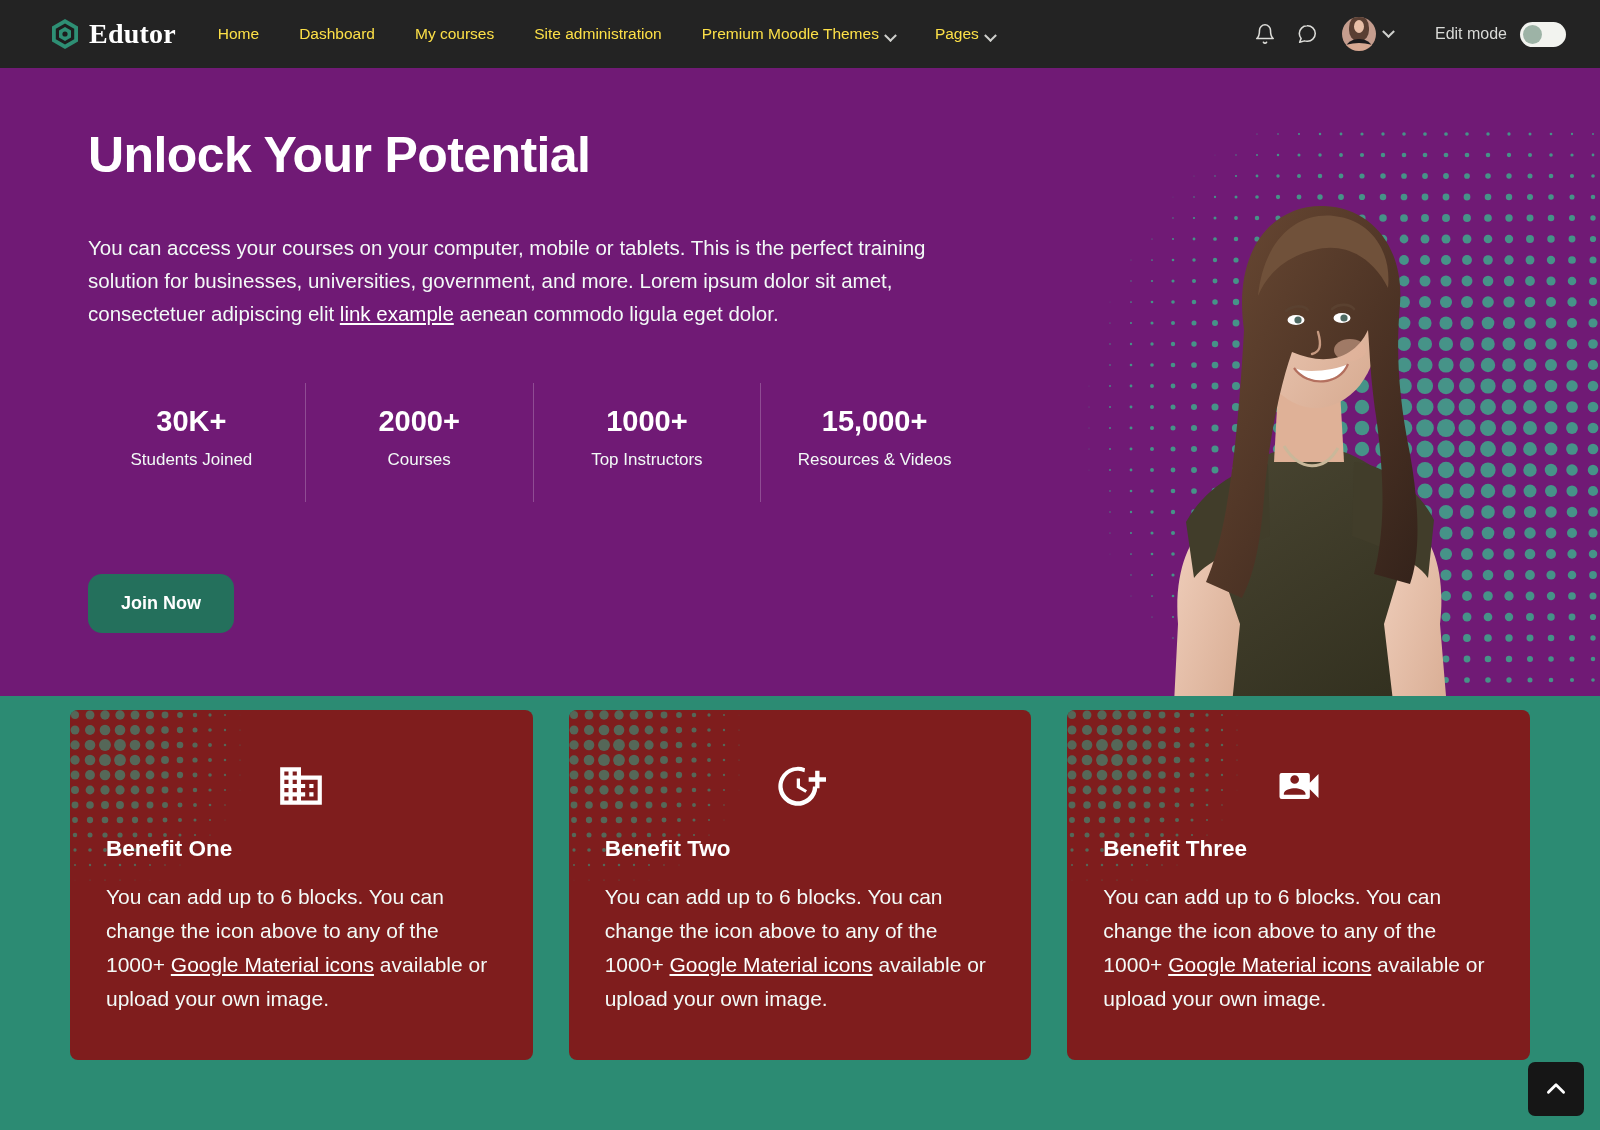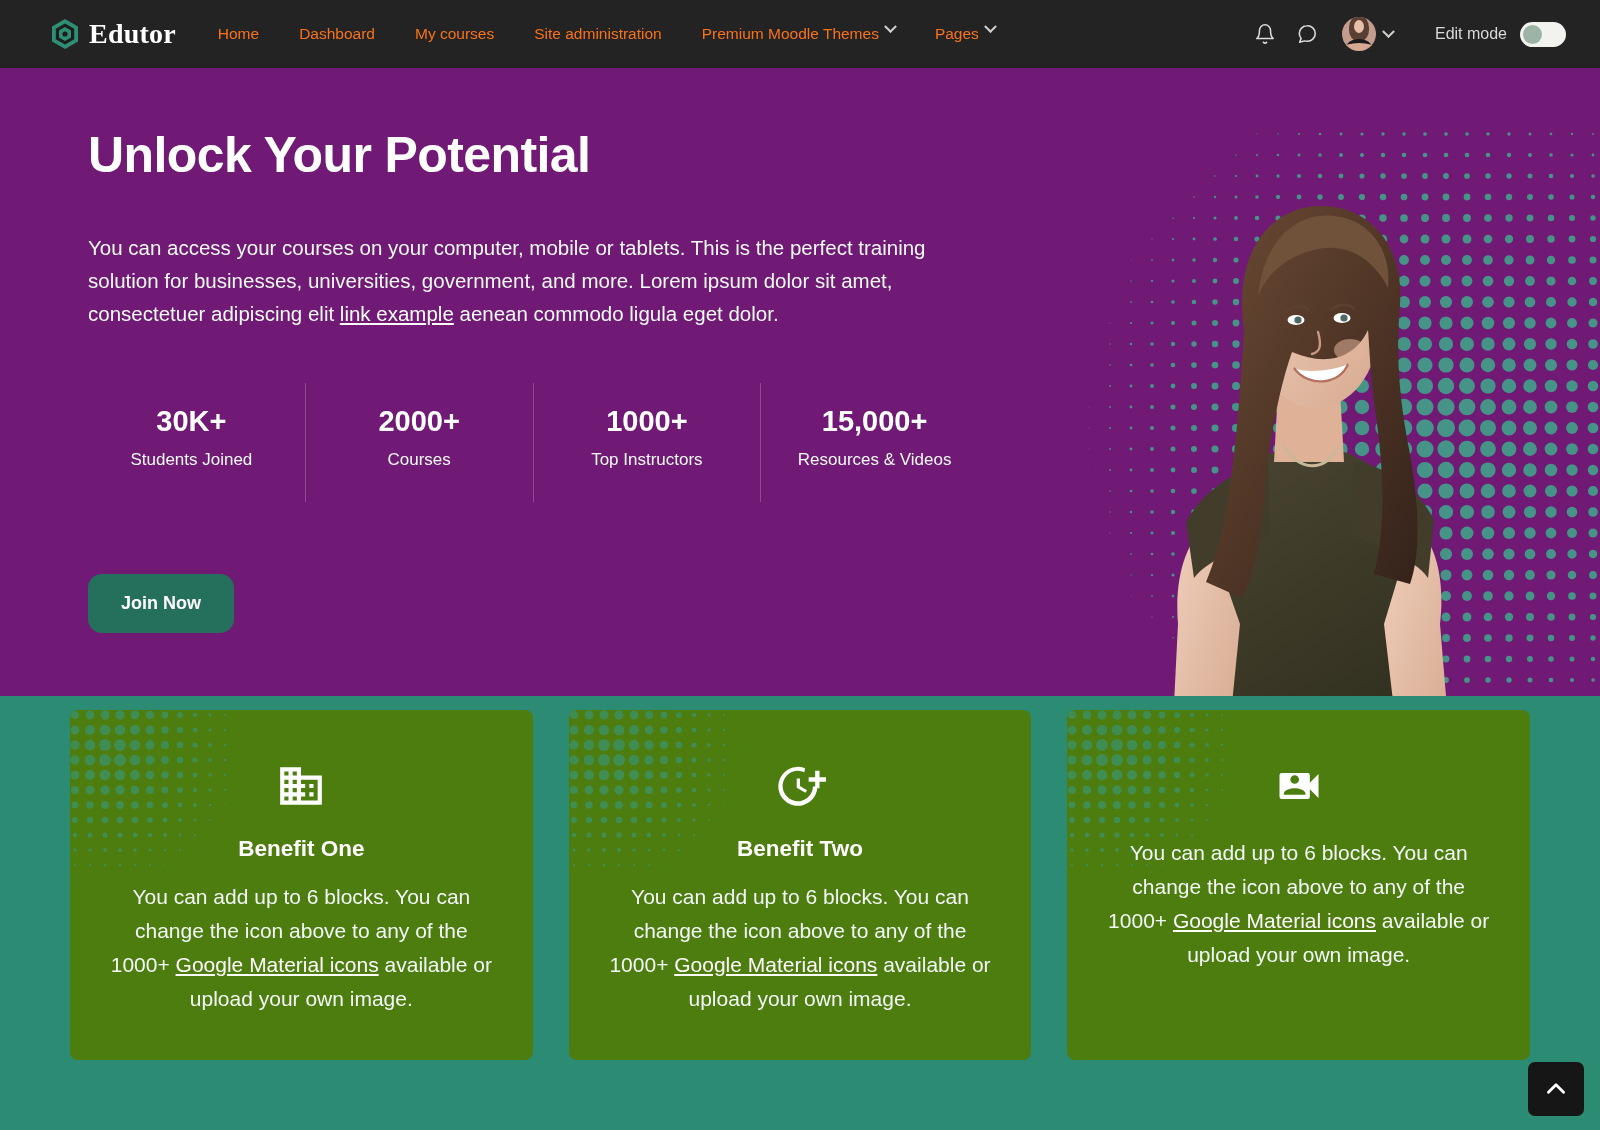--- a/index.html
+++ b/index.html
@@ -35,27 +35,27 @@
   .brand-name {
     font-family: "Liberation Serif", serif;
     font-weight: bold;
     font-size: 28px;
     color: #ffffff;
     letter-spacing: .2px;
     line-height: 1;
   }
   .nav-links { display: flex; align-items: center; }
   .nav-link {
-    color: #f97316;
+    color: #fde047;
     font-size: 15.5px;
     padding: 19px 20px;
     text-decoration: none;
     white-space: nowrap;
     display: flex;
-    align-items: flex-start;
+    align-items: flex-end;
     gap: 7px;
     cursor: pointer;
   }
   .caret {
     display: inline-block;
     width: 9px; height: 9px;
     border-right: 2px solid #cfd0cd;
     border-bottom: 2px solid #cfd0cd;
     transform: rotate(45deg) translate(-2px,-2px);
   }
@@ -191,24 +191,24 @@
 
   
   .benefits {
     display: flex;
     gap: 36px;
     padding: 14px 70px 0 70px;
   }
   .bcard {
     position: relative;
     flex: 1;
-    background: #4d7c0f;
+    background: #7f1d1d;
     border-radius: 8px;
     padding: 48px 36px 44px;
-    text-align: center;
+    text-align: left;
     overflow: hidden;
     min-height: 322px;
   }
   .bcard-dots {
     position: absolute; left: -44px; top: -44px;
     width: 250px; height: 250px; pointer-events: none; opacity: .6;
   }
   .bcard-icon {
     position: relative;
     height: 56px;
@@ -1769,20 +1769,21 @@
           <circle cx="94" cy="214" r="0.57"></circle>
           <circle cx="109" cy="214" r="0.49"></circle>
           <circle cx="124" cy="214" r="0.33"></circle>
         </g>
     </svg>
     <div class="bcard-icon">
       <svg width="52" height="52" viewBox="0 0 24 24" fill="#ffffff">
         <path d="M17 10.5V7a1 1 0 0 0-1-1H4a1 1 0 0 0-1 1v10a1 1 0 0 0 1 1h12a1 1 0 0 0 1-1v-3.5l4 4v-11l-4 4zM15 16H5v-.5c0-1.66 3.33-2.5 5-2.5s5 .84 5 2.5V16zm-5-5a2 2 0 1 1 0-4 2 2 0 0 1 0 4z"></path>
       </svg>
     </div>
+    <div class="bcard-title">Benefit Three</div>
     <div class="bcard-text">
       <span>You can add up to 6 blocks. You can change the icon above to any of the 1000+ </span><a href="#">Google Material icons</a><span> available or upload your own image.</span>
     </div>
   </div>
 
 </section>
 
 <div class="page-bottom"></div>
 
 <button class="scrolltop">

